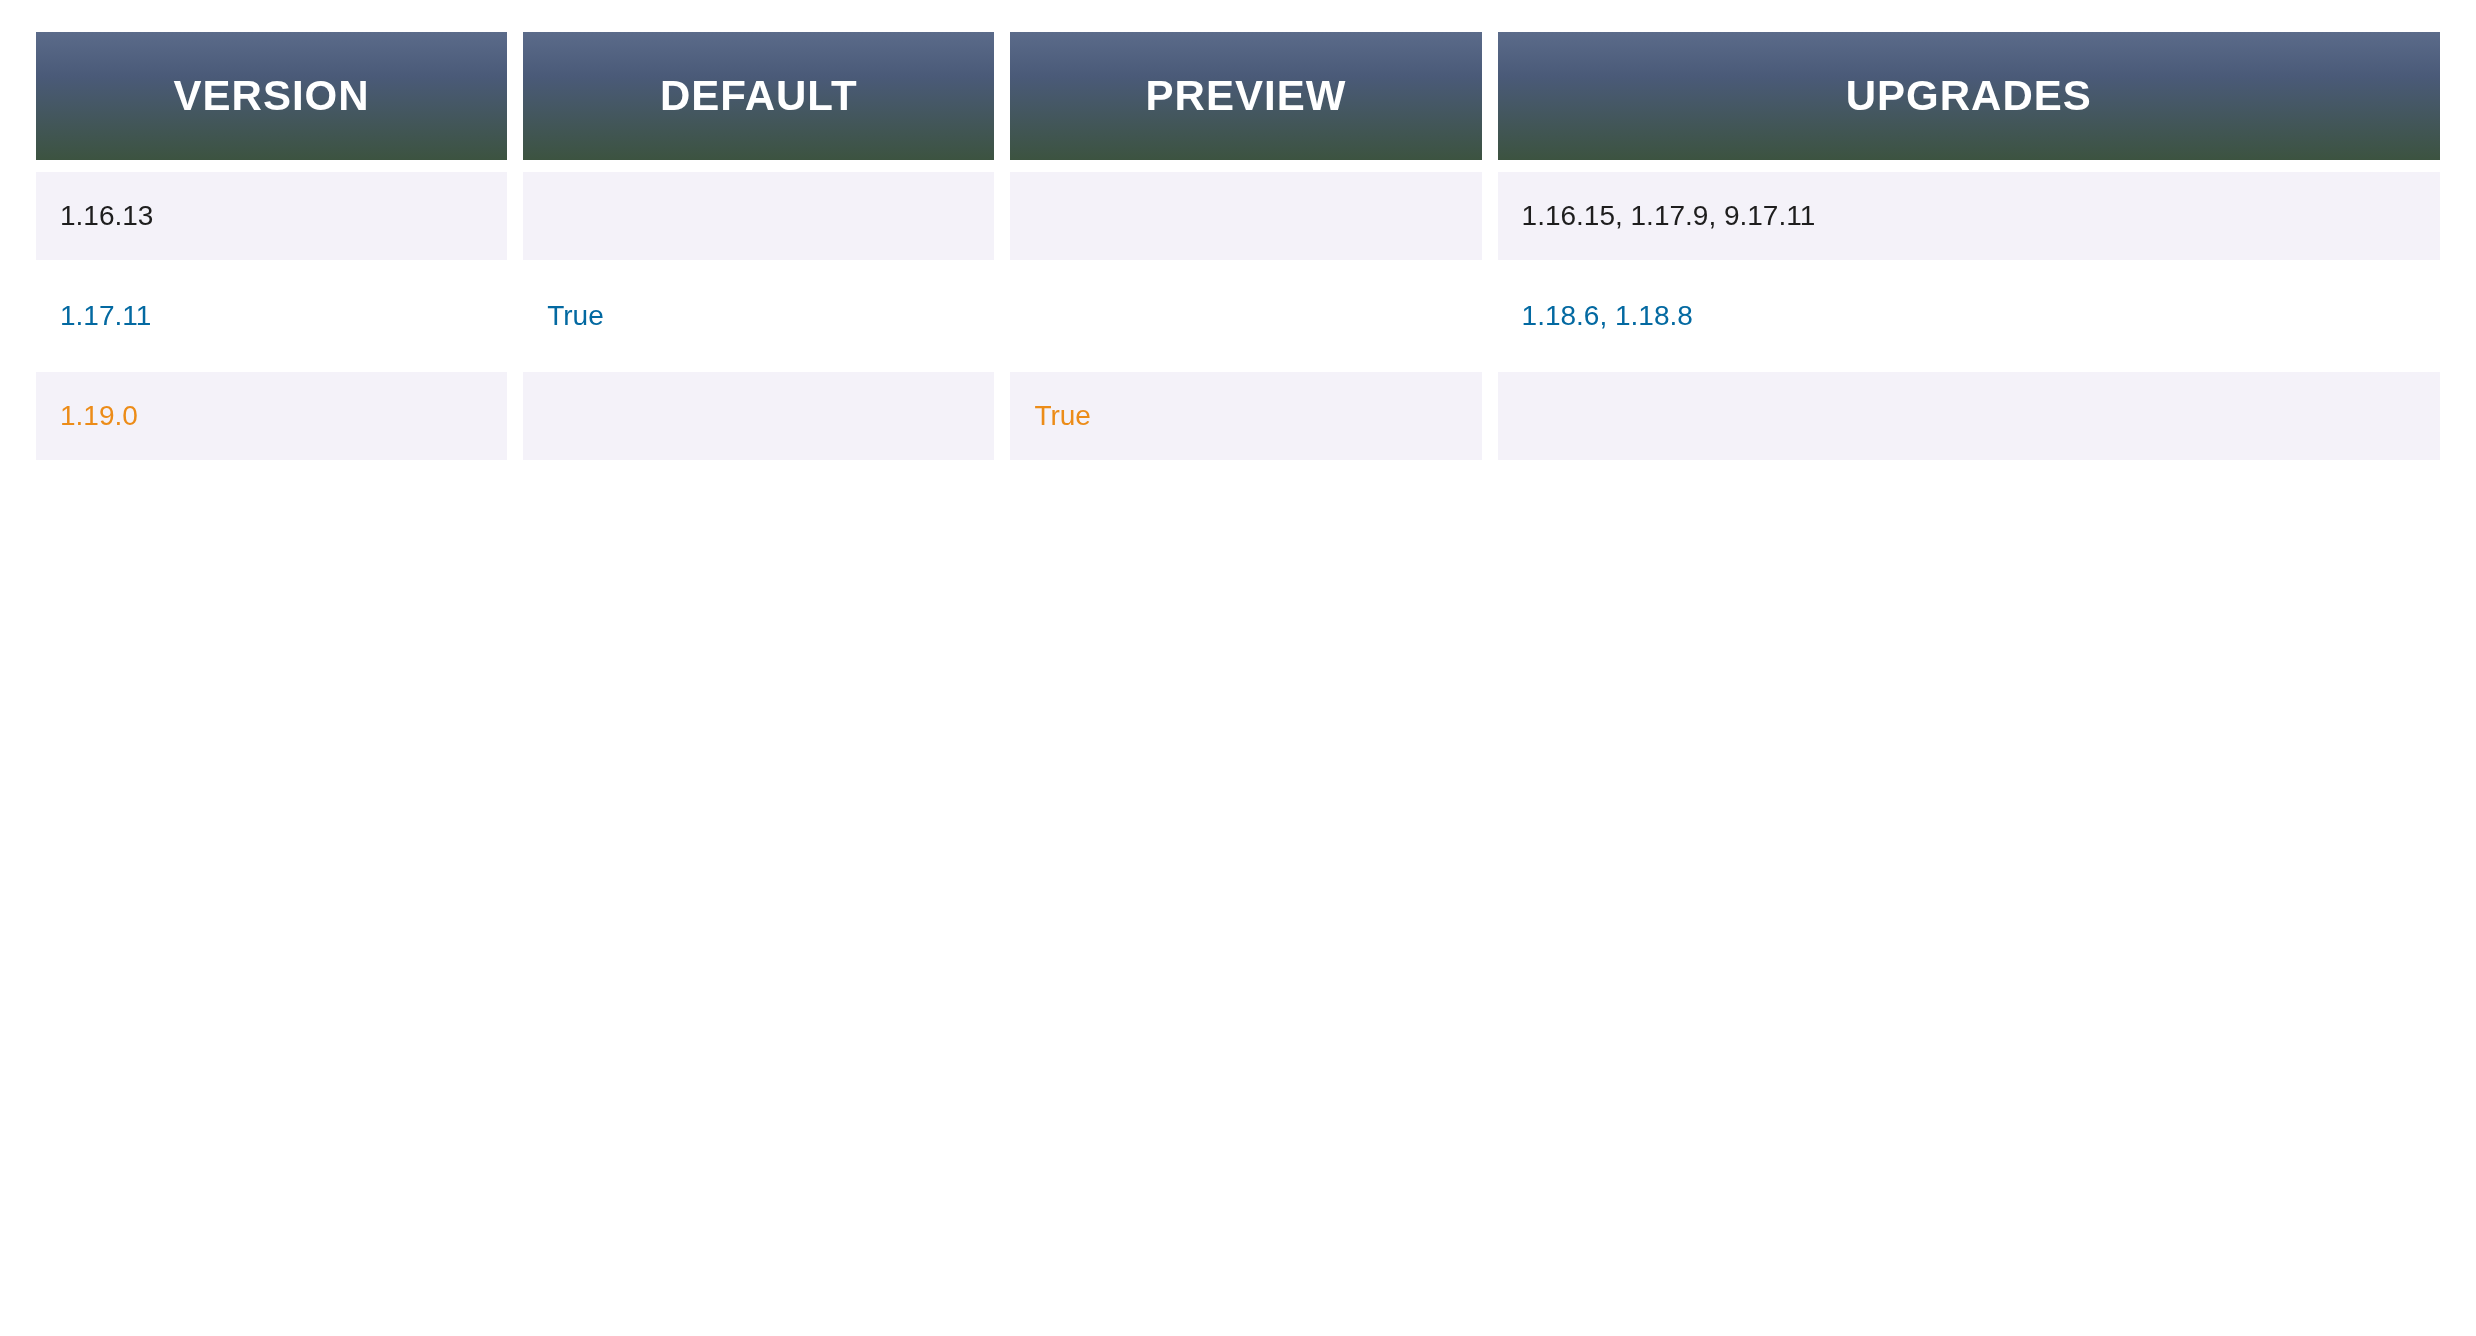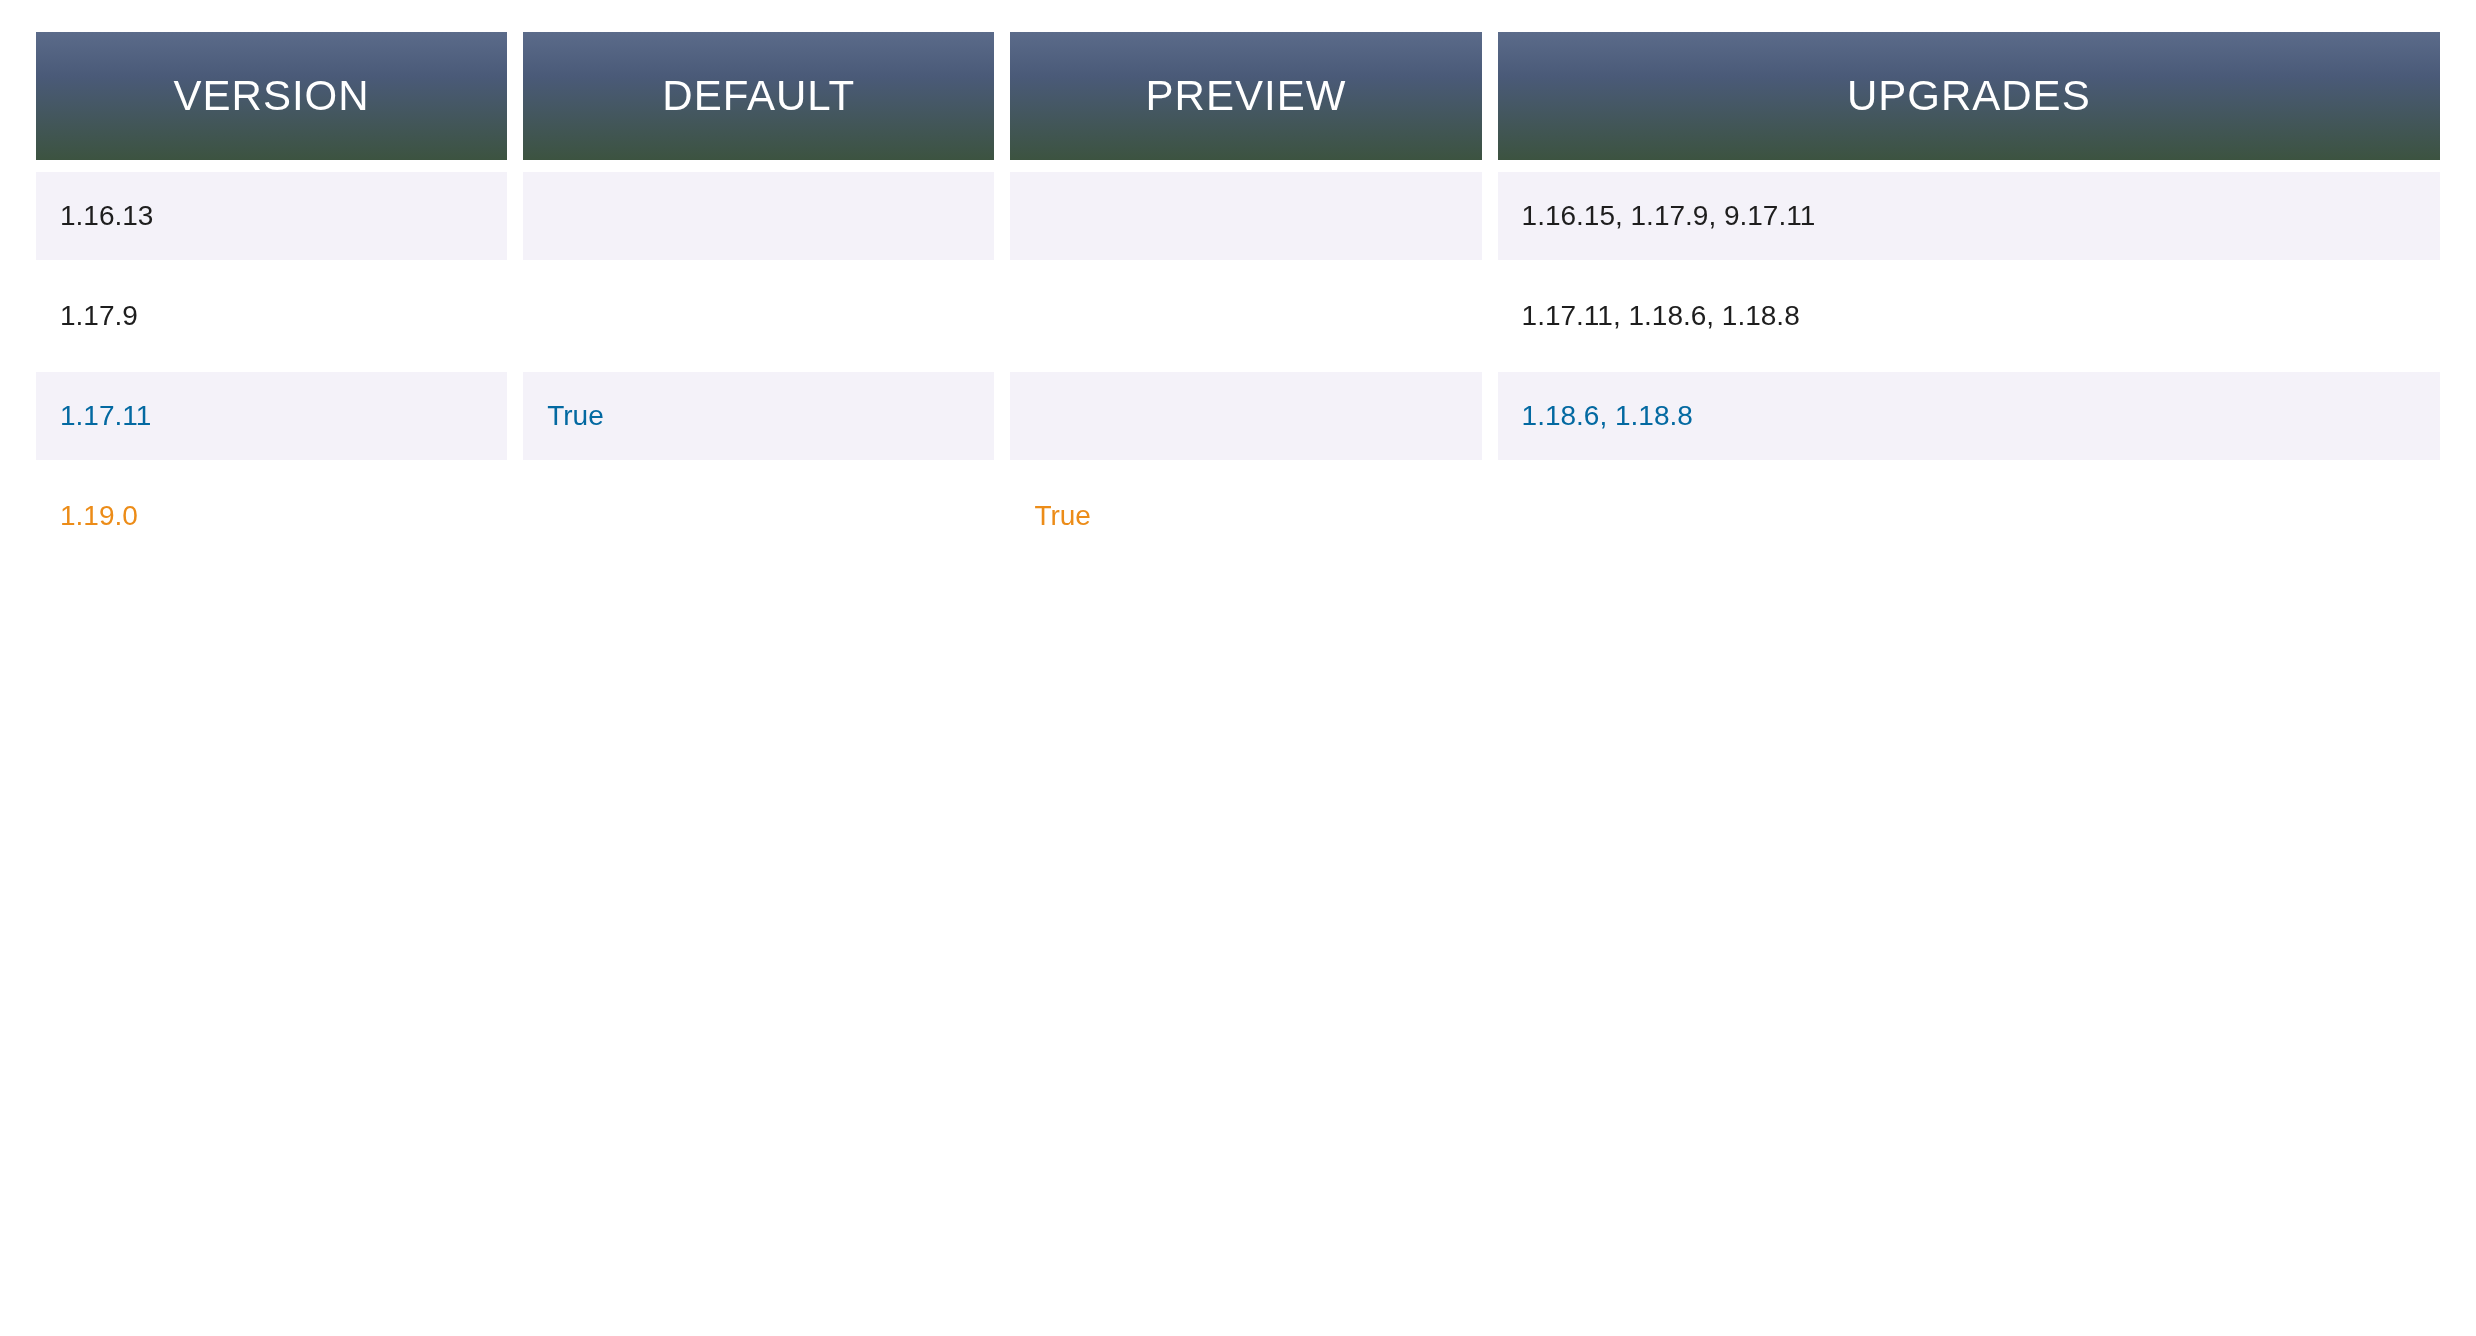--- a/index.html
+++ b/index.html
@@ -23,21 +23,21 @@
       table-layout: fixed;
     }
     col.col-version { width: 20%; }
     col.col-default { width: 20%; }
     col.col-preview { width: 20%; }
     col.col-upgrades { width: 40%; }
     th {
       background: linear-gradient(to bottom, #5b6b8a 0%, #4a5a78 35%, #3c5340 100%);
       color: #ffffff;
       font-size: 42px;
-      font-weight: normal;
+      font-weight: bold;
       letter-spacing: 1px;
       padding: 40px 24px;
       text-align: center;
       text-transform: uppercase;
     }
     td {
       padding: 28px 24px;
       font-size: 28px;
       color: #1e1e1e;
       text-align: left;
@@ -76,26 +76,20 @@
         <th>UPGRADES</th>
       </tr>
     </thead>
     <tbody>
       <tr>
         <td>1.16.13</td>
         <td></td>
         <td></td>
         <td>1.16.15, 1.17.9, 9.17.11</td>
       </tr>
-      <tr>
-        <td>1.17.9</td>
-        <td></td>
-        <td></td>
-        <td>1.17.11, 1.18.6, 1.18.8</td>
-      </tr>
       <tr class="row-green">
         <td>1.17.11</td>
         <td>True</td>
         <td></td>
         <td>1.18.6, 1.18.8</td>
       </tr>
       <tr class="row-orange">
         <td>1.19.0</td>
         <td></td>
         <td>True</td>

